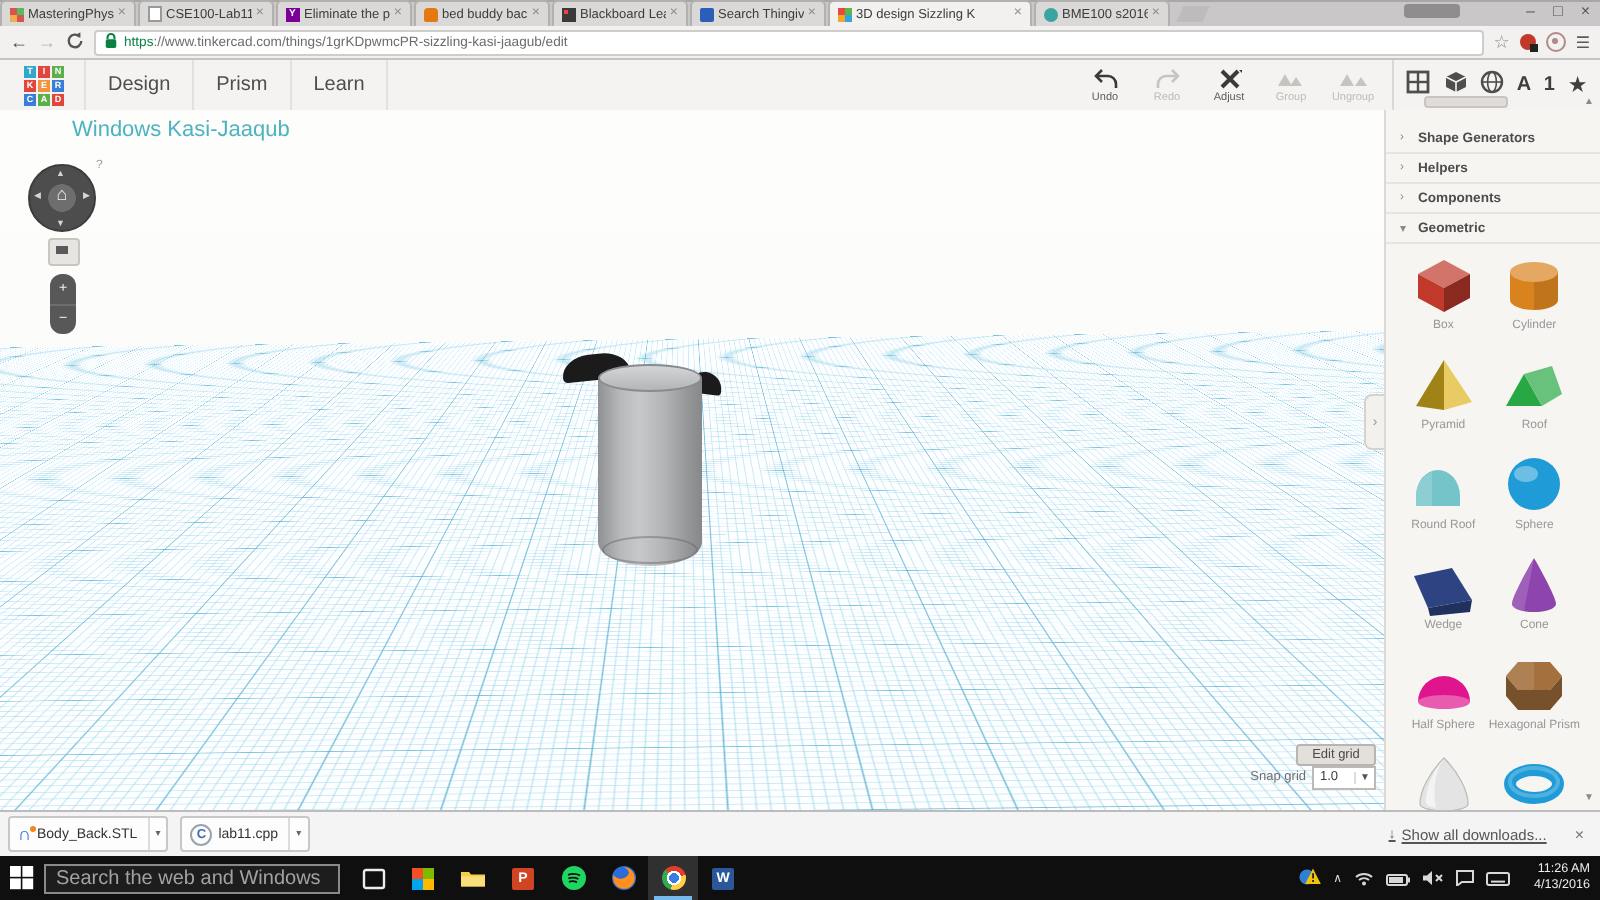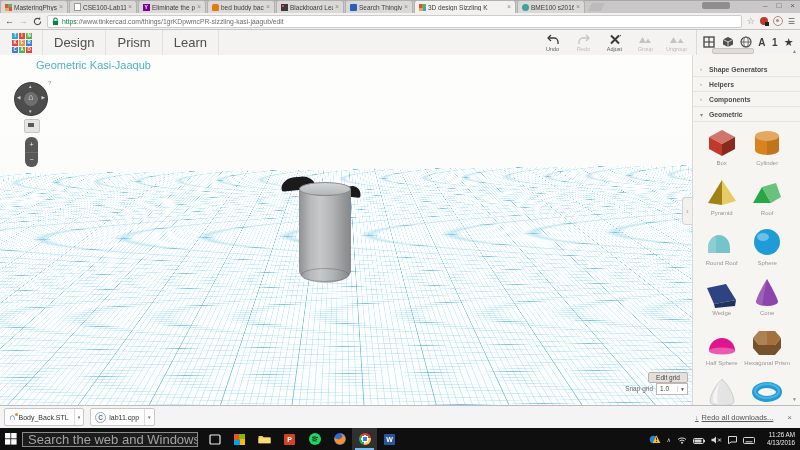--- a/index.html
+++ b/index.html
@@ -44,21 +44,21 @@
   .ext-person{width:8px;height:8px;border:1px solid #b08a85;border-radius:50%;position:relative;}
   .ext-person::after{content:"";position:absolute;left:2px;top:2px;width:3px;height:3px;border-radius:50%;background:#b08a85;}
   .glyph-star{font-size:9px;color:#8d8d8d;line-height:9px;}
   .glyph-menu{font-size:8px;color:#5a5a5a;line-height:9px;}
   
   #toolbar{position:absolute;top:30px;left:0;right:0;height:25px;background:#f4f3f1;
     border-bottom:1px solid #dcd9d4;display:flex;align-items:center;}
   #tc-logo{display:grid;grid-template-columns:repeat(3,6px);grid-auto-rows:6px;gap:1px;margin:0 10px 0 12px;}
   .logo-tile{display:flex;align-items:center;justify-content:center;color:#fff;font-size:4.5px;font-weight:bold;}
   #tc-menus{display:flex;height:100%;align-items:stretch;border-left:1px solid #e3e1dd;}
-  .tc-menu{display:flex;align-items:center;padding:0 11px;font-size:13px;color:#4e4e4e;border-right:1px solid #e3e1dd;}
+  .tc-menu{display:flex;align-items:center;padding:0 11px;font-size:10px;color:#4e4e4e;border-right:1px solid #e3e1dd;}
   #tc-actions{margin-left:auto;display:flex;align-items:center;gap:4px;padding-right:6px;}
   .tbtn{width:27px;display:flex;flex-direction:column;align-items:center;gap:1px;}
   .tbtn .tlab{font-size:5.5px;color:#5e5e5e;}
   .tbtn.disabled .tlab{color:#bdbab5;}
   .tbtn .ticon{height:11px;display:flex;align-items:center;justify-content:center;}
   #lib-tabs{width:104px;height:100%;border-left:1px solid #dcd9d4;display:flex;align-items:center;
     justify-content:space-around;padding:0 3px;box-sizing:border-box;position:relative;}
   .lib-glyph{font-size:10px;font-weight:bold;color:#3f3f3f;}
   .lib-star{font-size:11px;color:#3f3f3f;}
   #lib-scroll-thumb{position:absolute;right:46px;bottom:1px;width:40px;height:4px;background:#e0ddd8;
@@ -144,22 +144,22 @@
   .dl-ic-stl::after{content:"";position:absolute;right:-2px;top:0;width:3px;height:3px;background:#f5861f;border-radius:50%;}
   .dl-ic-cpp{width:9px;height:9px;border:1px solid #98a4ad;border-radius:50%;display:flex;align-items:center;
     justify-content:center;font-size:6.5px;font-weight:bold;color:#3f6fb8;}
   #dl-right{margin-left:auto;display:flex;align-items:center;gap:14px;padding-right:4px;}
   #show-all{font-size:7.5px;color:#565656;text-decoration:underline;display:flex;align-items:center;gap:3px;}
   #show-all .dlarrow{font-size:7px;text-decoration:none;color:#666;}
   #dl-close{font-size:8px;color:#777;}
   
   #taskbar{position:absolute;left:0;right:0;bottom:0;height:22px;background:#0f0f0f;display:flex;align-items:center;}
   #start-btn{width:22px;display:flex;align-items:center;justify-content:center;}
-  #tb-search{width:176px;height:15px;background:#1d1d1d;border:1px solid #8a8a8a;box-sizing:border-box;
-    color:#b5b5b5;font-size:13px;padding:0 0 0 5px;font-family:inherit;outline:none;}
+  #tb-search{width:148px;height:15px;background:#1d1d1d;border:1px solid #8a8a8a;box-sizing:border-box;
+    color:#b5b5b5;font-size:10px;padding:0 0 0 5px;font-family:inherit;outline:none;}
   #tb-search::placeholder{color:#a2a2a2;}
   #tb-apps{display:flex;margin-left:4px;}
   .tb-app{width:25px;height:22px;display:flex;align-items:center;justify-content:center;position:relative;}
   .tb-app.active{background:rgba(255,255,255,.14);}
   .tb-app.active::after{content:"";position:absolute;left:3px;right:3px;bottom:0;height:2px;background:#76b9ed;}
   .ic-store{width:11px;height:11px;background:conic-gradient(#7fba00 0 25%,#ffb900 0 50%,#00a4ef 0 75%,#f25022 0);}
   .ic-chrome{width:12px;height:12px;border-radius:50%;
     background:radial-gradient(circle at 50% 50%,#3a7de0 0 2.4px,#fff 2.4px 3.6px,rgba(0,0,0,0) 3.6px),
     conic-gradient(from -45deg,#e43e2b 0 120deg,#ffce44 0 240deg,#34a853 0);}
   .ic-office{width:11px;height:11px;border-radius:1px;display:flex;align-items:center;justify-content:center;
@@ -331,21 +331,21 @@
           </svg></span>
         <span class="lib-glyph">A</span>
         <span class="lib-glyph">1</span>
         <span class="lib-star">★</span>
         <div id="lib-scroll-thumb"></div>
       <div id="lib-scroll-up">▲</div>
     </div>
   </div>
 
   <div id="workspace">
-    <div id="design-title">Geometric Kasi-Jaaqub</div>
+    <div id="design-title">Windows Kasi-Jaaqub</div>
     <div id="plane-wrap">
       <div id="plane"></div>
     </div>
 
     <div class="mdl" id="ear-left"></div>
     <div class="mdl" id="ear-right"></div>
     <div class="mdl" id="cyl-body"></div>
     <div class="mdl" id="cyl-seam"></div>
     <div class="mdl" id="cyl-top"></div>
 
@@ -517,21 +517,21 @@
         </div>
         <div class="dl-chip">
           <span class="dl-ic-cpp">C</span>
           <span class="dl-name">lab11.cpp</span>
           <span class="dl-caret">▾</span>
         </div>
       </div>
     <div id="dl-right">
       <span id="show-all">
           <span class="dlarrow">↓</span>
-          <span>Redo all downloads...</span>
+          <span>Show all downloads...</span>
         </span>
       <span id="dl-close">×</span>
     </div>
   </div>
 
   <div id="taskbar">
     <div id="start-btn">
       <svg width="12" height="12">
           <rect x="0" y="0" width="5.4" height="5.4" fill="#fff"></rect>
           <rect x="6.2" y="0" width="5.4" height="5.4" fill="#fff"></rect>

